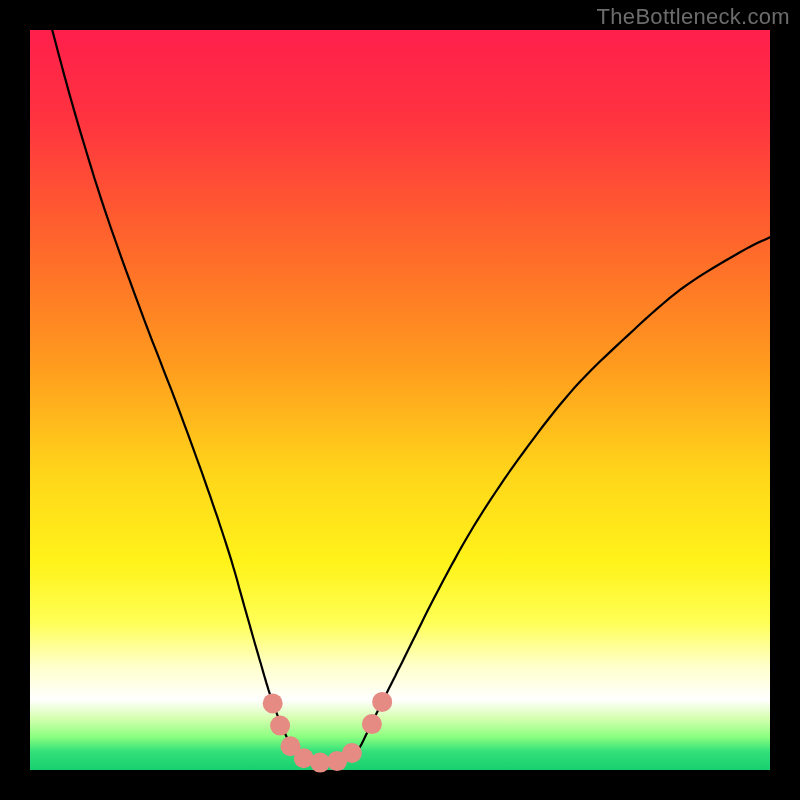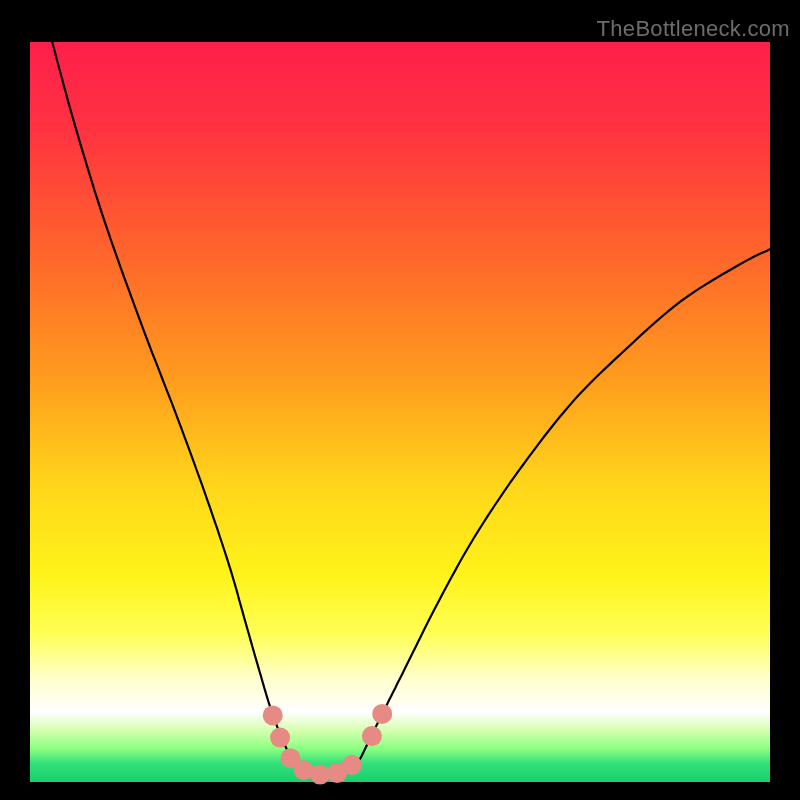--- a/index.html
+++ b/index.html
@@ -7,21 +7,21 @@
     padding: 0;
     width: 800px;
     height: 800px;
     overflow: hidden;
     background: #000;
     font-family: Arial, Helvetica, sans-serif;
   }
   .frame {
     position: absolute;
     left: 0;
-    top: 12px;
+    top: 0;
     width: 800px;
     height: 613px;
     background: #000;
   }
   .watermark {
     position: absolute;
     top: 4px;
     right: 10px;
     color: #6c6c6c;
     font-size: 22px;

